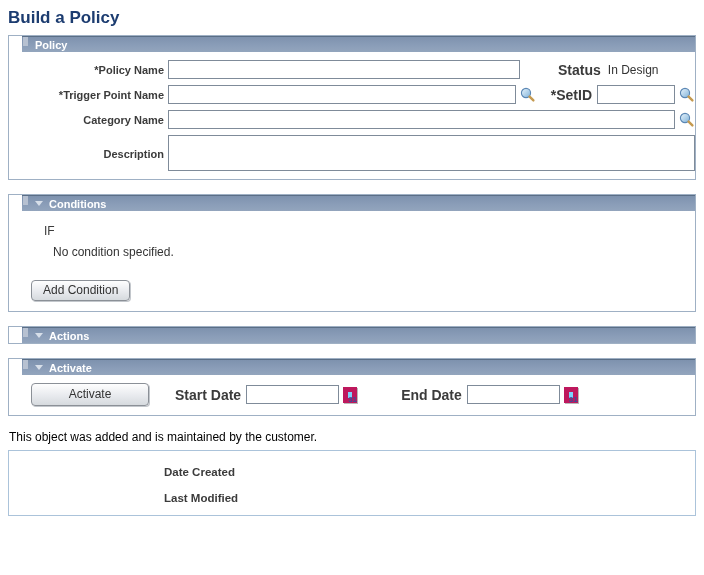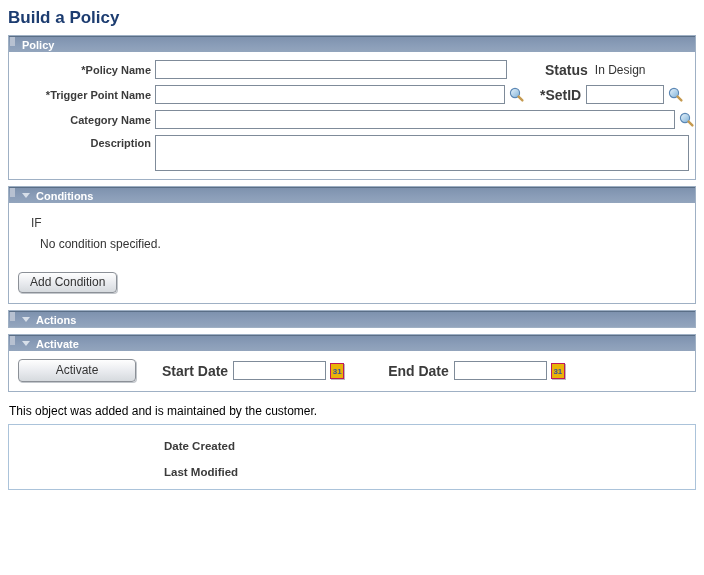--- a/index.html
+++ b/index.html
@@ -13,22 +13,23 @@
   .page { padding:6px 8px 0 8px; }
 
   .page-title {
     font-size:17px; font-weight:bold; color:#1c3c70;
     margin:2px 0 7px 0;
   }
 
   
   .groupbox {
     border:1px solid #9fb0c4;
-    margin-bottom:6px;
+    margin-bottom:14px;
     background:#fff;
+    padding-left:13px;
   }
   .gb-header {
     position:relative; height:16px;
     background:linear-gradient(to bottom,#7e92ae,#8a9db8 55%,#93a5bd);
     border-top:1px solid #5a6e86;
     display:flex; align-items:center;
     color:#ffffff; font-weight:bold; font-size:11px;
   }
   .gb-notch {
     position:absolute; left:1px; top:0; width:5px; height:9px;
@@ -39,21 +40,21 @@
     border-left:4px solid transparent; border-right:4px solid transparent;
     border-top:5px solid #d7dfe9;
     margin:0 6px 0 13px;
   }
   .hdr-pad { margin-left:13px; }
 
   
   .gb-body { padding:8px 0 8px 0; }
   .frow { display:flex; align-items:center; margin:0 0 6px 0; }
   .frow:last-child { margin-bottom:0; }
-  .frow.top { align-items:flex-start; }
+  .frow.top { align-items:center; }
   .flabel {
     width:146px; text-align:right; padding-right:4px;
     font-weight:bold; font-size:11px; color:#3b3b3b; flex:0 0 146px;
   }
   input.text {
     height:19px; border:1px solid #7f8b99; background:#fff;
     font-family:"Liberation Sans",sans-serif; font-size:11px; padding:1px 3px;
   }
   textarea.text {
     border:1px solid #7f8b99; background:#fff; resize:none;
@@ -87,21 +88,21 @@
   }
   .ps-btn.wide { width:118px; text-align:center; padding:3px 0 4px 0; }
 
   
   .activate-body { display:flex; align-items:center; padding:8px 0 9px 9px; }
   .sp-start { margin-left:26px;text-align:center; }
   .sp-end { margin-left:44px; }
   .date-input { margin-left:5px; }
   .cal-icon {
     display:inline-block; width:14px; height:16px; margin-left:4px;
-    background:#eab308; border:1px solid #be185d;
+    background:#7dd3fc; border:5px solid #be185d;
     box-shadow:1px 1px 0 #b9b9b9;
     font-size:8px; font-weight:bold; color:#34519e;
     text-align:center; line-height:15px; cursor:pointer;
   }
 
   
   .footer-note { margin:12px 0 6px 1px; font-size:12px; color:#000000; }
   .meta-box {
     border:1px solid #abc3da; height:66px; padding-top:15px;
   }

